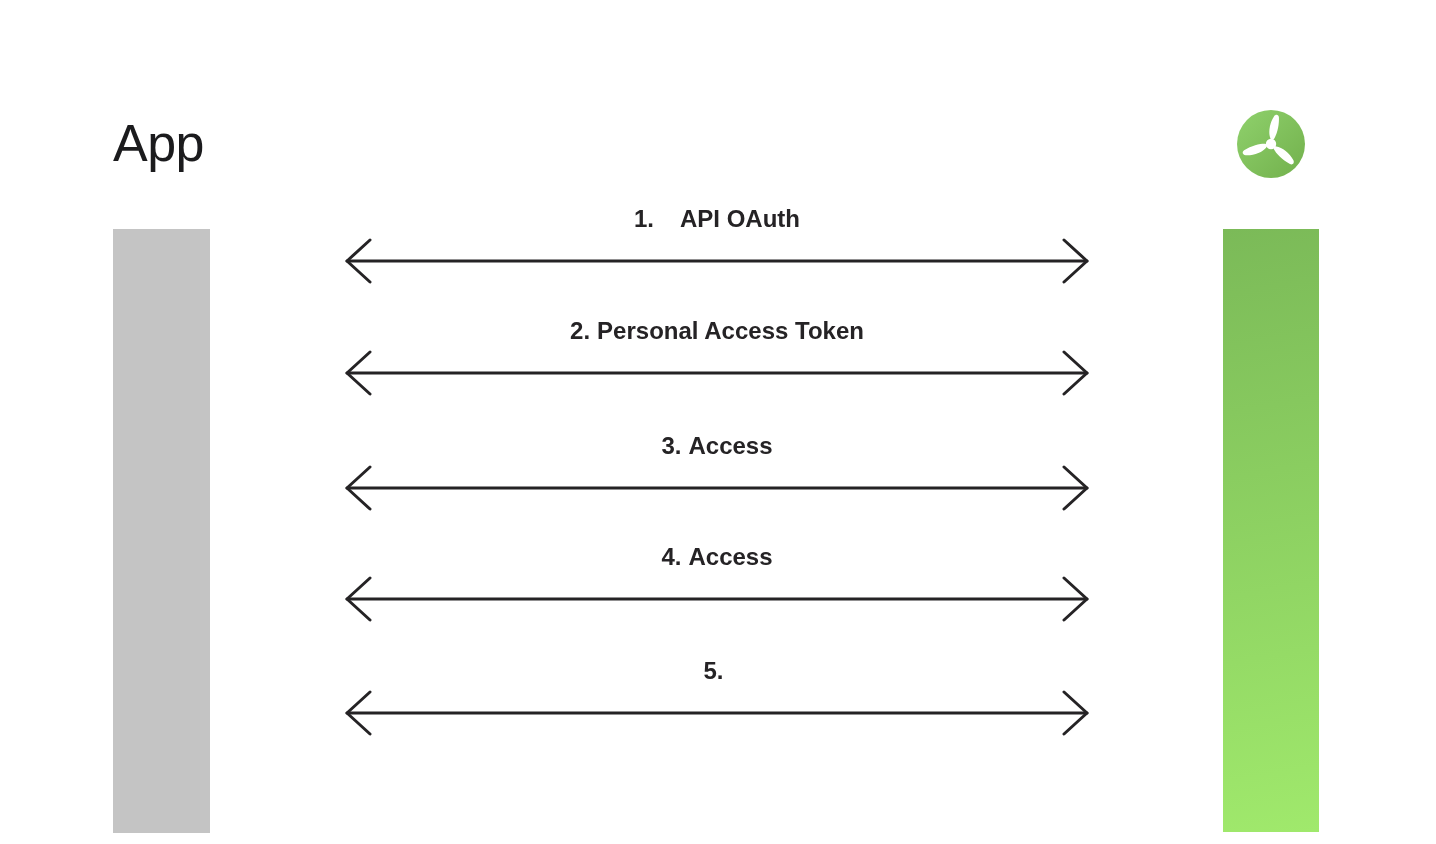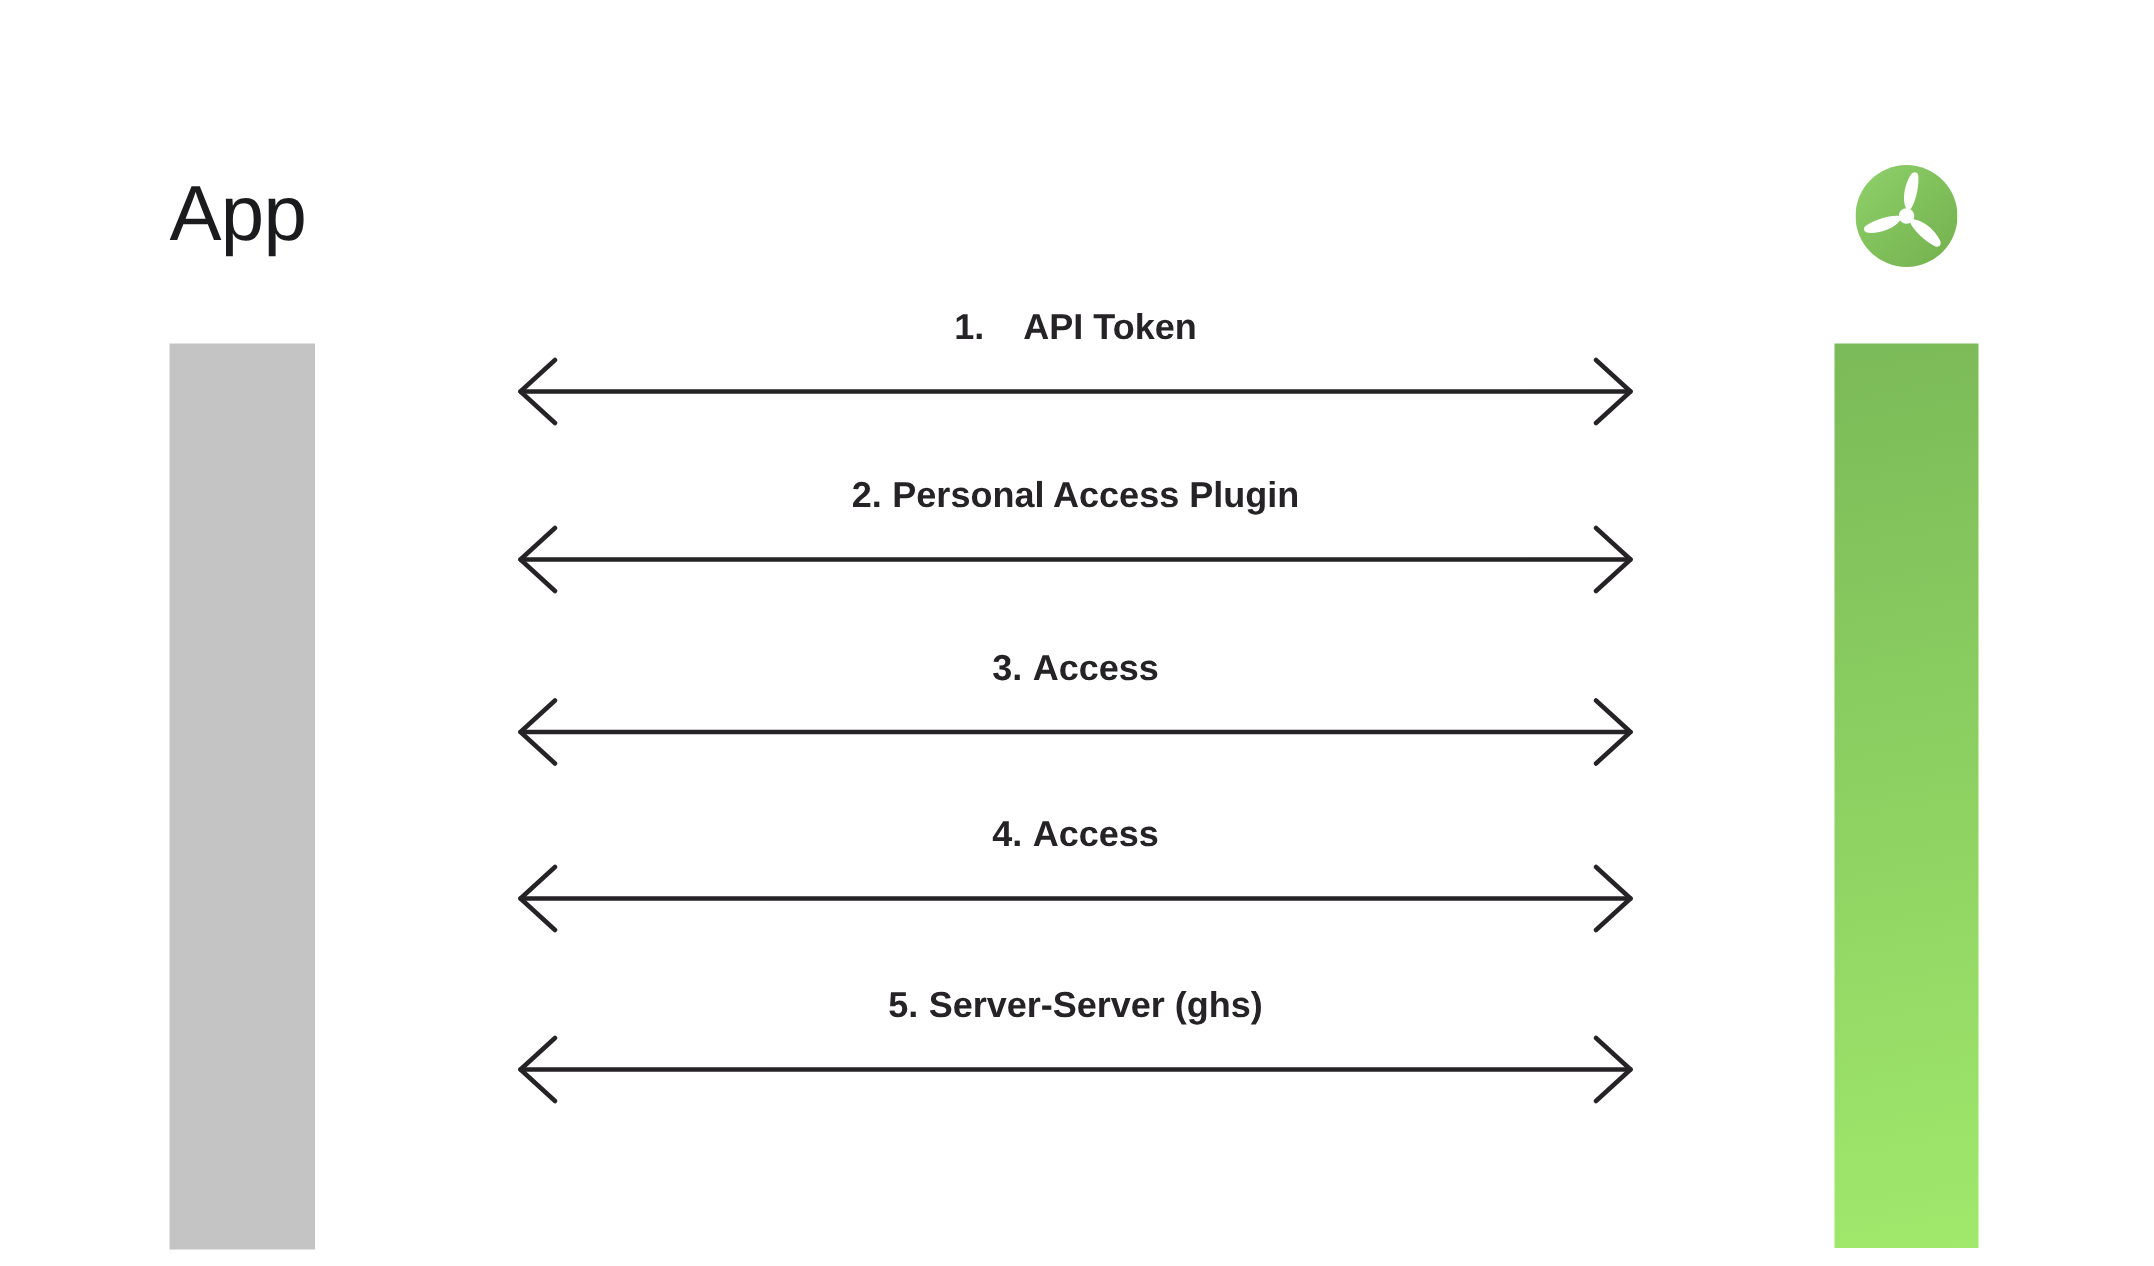--- a/index.html
+++ b/index.html
@@ -122,32 +122,32 @@
         </g>
       </g>
     </svg>
   </div>
 
   <div class="lifeline left"></div>
   <div class="lifeline right"></div>
 
   <div class="arrow-row row-1">
     <div class="arrow-label">
-      <span class="num">1.</span><span>API Token</span>
+      <span class="num">1.</span><span>API OAuth</span>
     </div>
     <svg class="arrow-svg" viewBox="0 0 748 46">
       <polyline class="stroke" points="27,2 4,23 27,44"></polyline>
       <line class="stroke" x1="4" y1="23" x2="744" y2="23"></line>
       <polyline class="stroke" points="721,2 744,23 721,44"></polyline>
     </svg>
   </div>
 
   <div class="arrow-row row-2">
     <div class="arrow-label">
-      <span class="num">2.</span><span>Personal Access Plugin</span>
+      <span class="num">2.</span><span>Personal Access Token</span>
     </div>
     <svg class="arrow-svg" viewBox="0 0 748 46">
       <polyline class="stroke" points="27,2 4,23 27,44"></polyline>
       <line class="stroke" x1="4" y1="23" x2="744" y2="23"></line>
       <polyline class="stroke" points="721,2 744,23 721,44"></polyline>
     </svg>
   </div>
 
   <div class="arrow-row row-3">
     <div class="arrow-label">
@@ -166,21 +166,21 @@
     </div>
     <svg class="arrow-svg" viewBox="0 0 748 46">
       <polyline class="stroke" points="27,2 4,23 27,44"></polyline>
       <line class="stroke" x1="4" y1="23" x2="744" y2="23"></line>
       <polyline class="stroke" points="721,2 744,23 721,44"></polyline>
     </svg>
   </div>
 
   <div class="arrow-row row-5">
     <div class="arrow-label">
-      <span class="num">5.</span><span>Server-Server (ghs)</span>
+      <span class="num">5.</span>
     </div>
     <svg class="arrow-svg" viewBox="0 0 748 46">
       <polyline class="stroke" points="27,2 4,23 27,44"></polyline>
       <line class="stroke" x1="4" y1="23" x2="744" y2="23"></line>
       <polyline class="stroke" points="721,2 744,23 721,44"></polyline>
     </svg>
   </div>
 
 </div>
 

